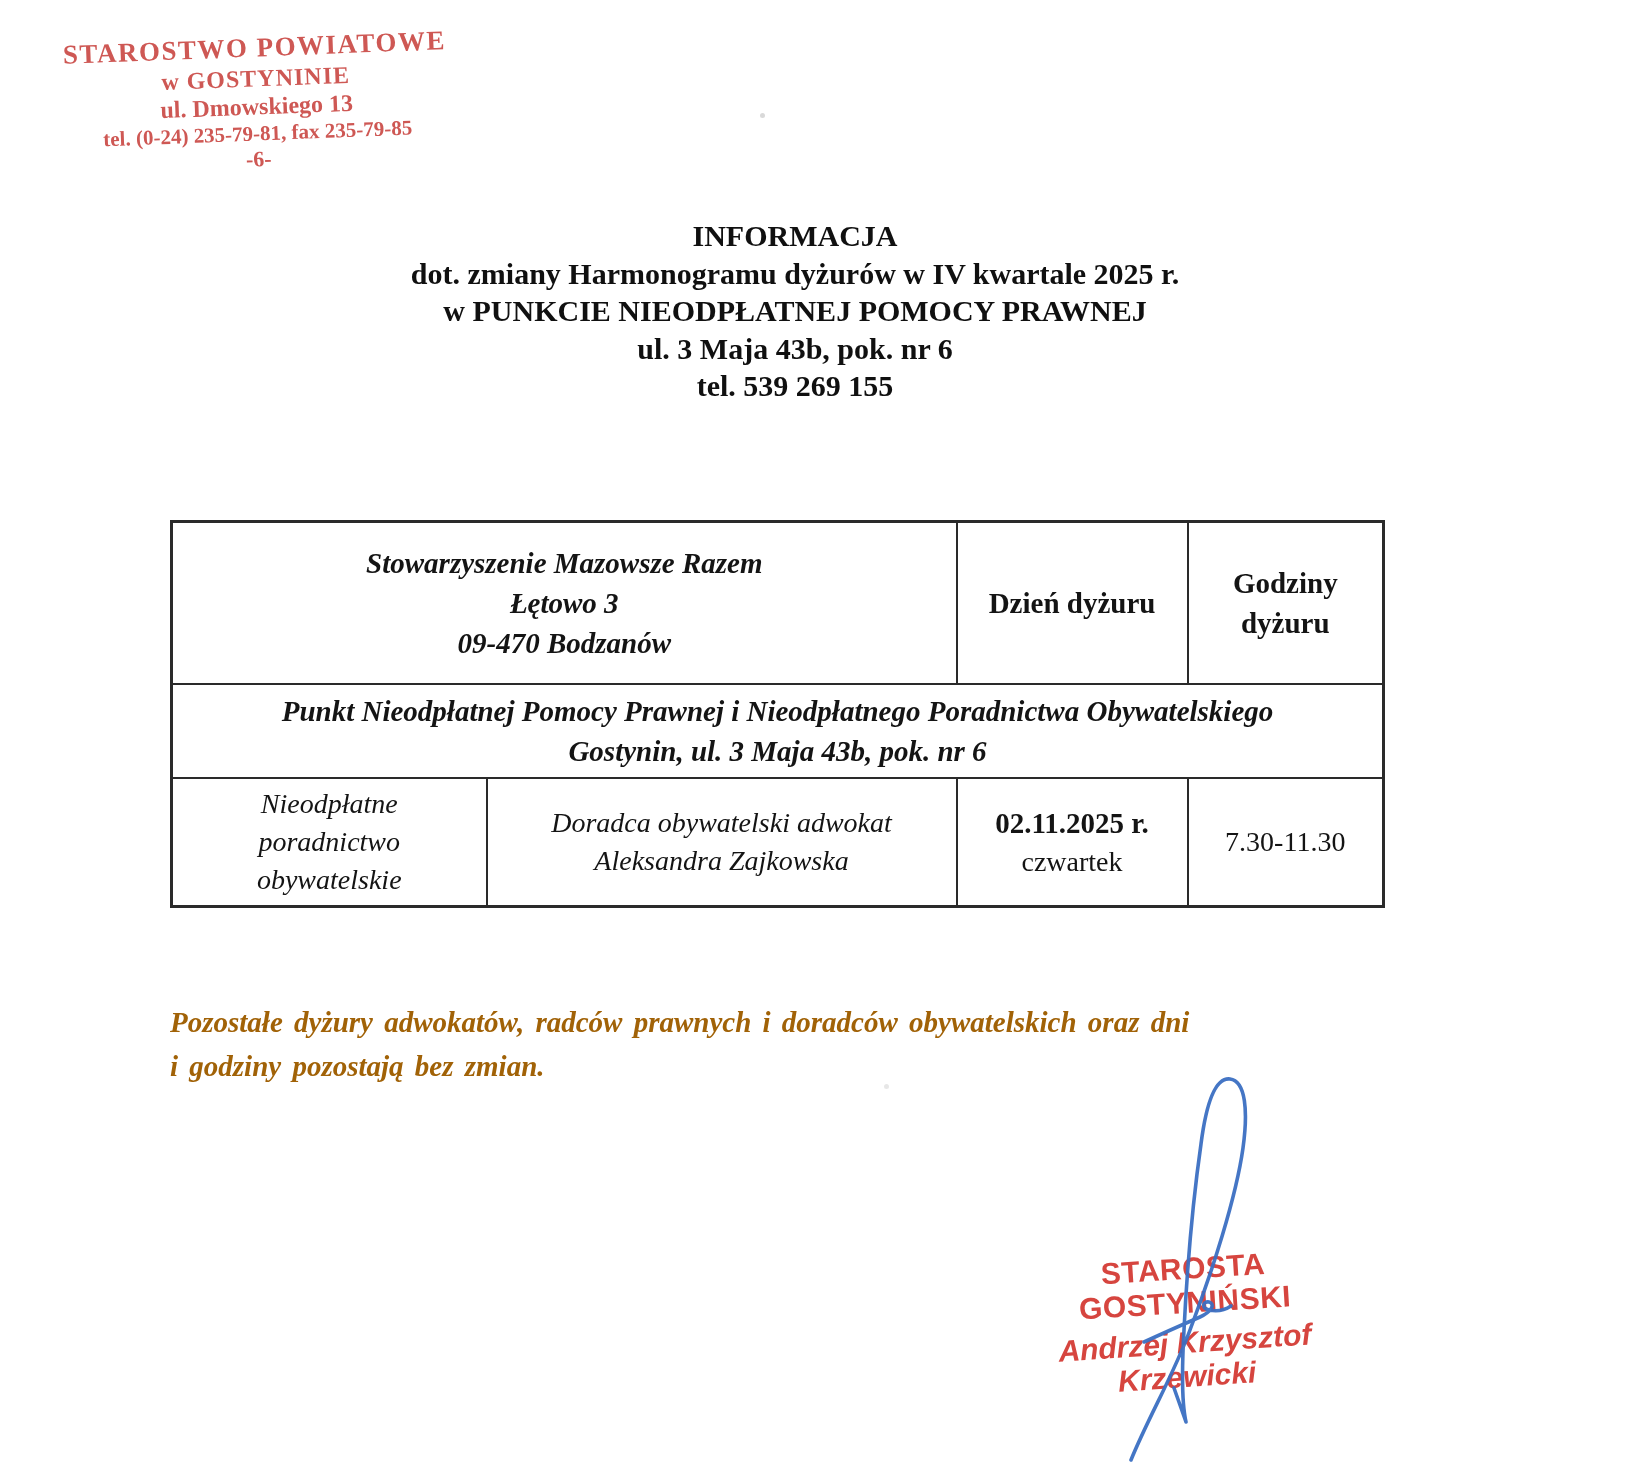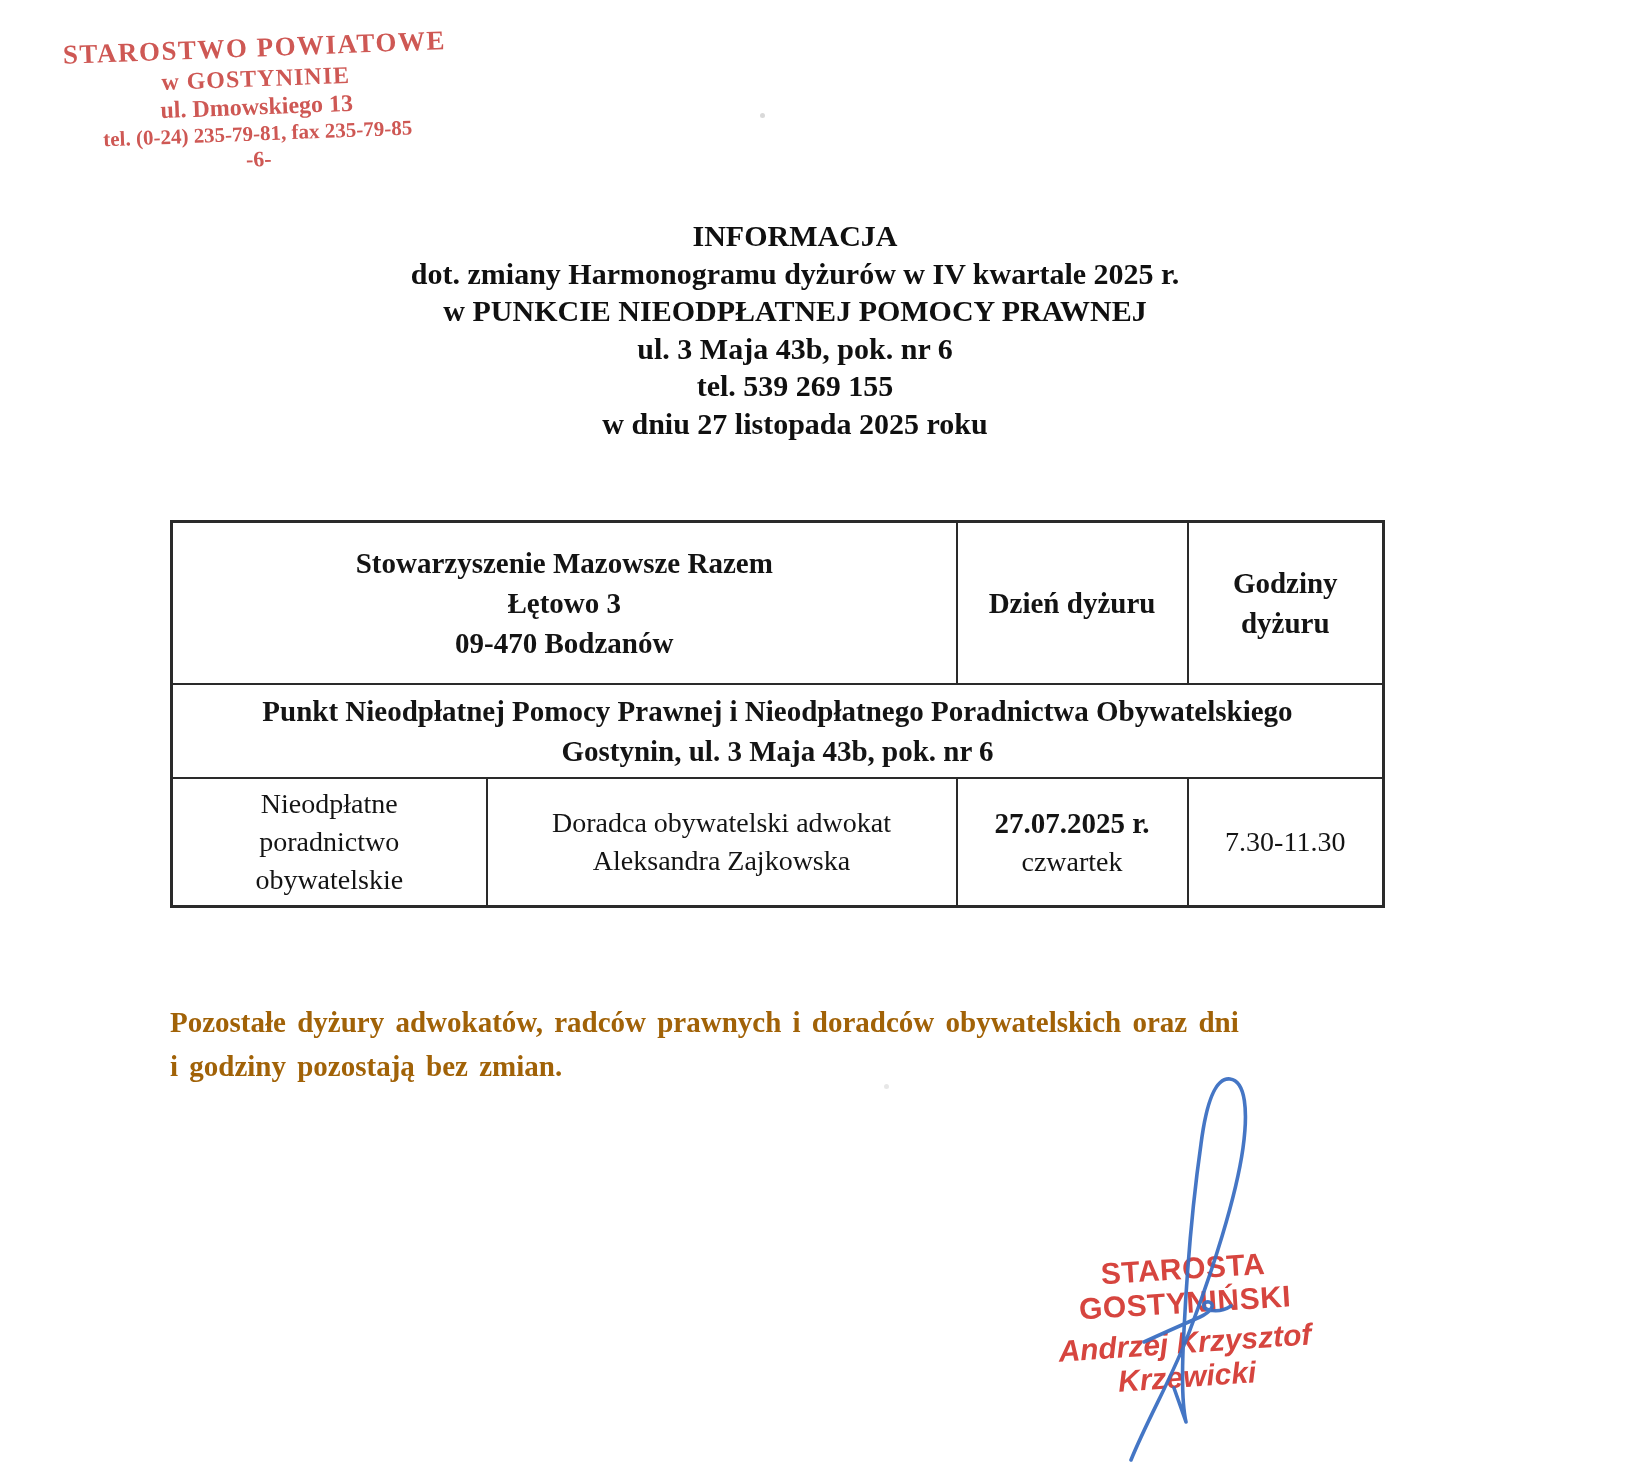--- a/index.html
+++ b/index.html
@@ -1,21 +1,21 @@
 <!DOCTYPE html>
 <html><head>
 <meta charset="utf-8">
 <style>
   html,body{margin:0;padding:0;}
   body{
     width:1651px;height:1483px;position:relative;background:#ffffff;
     font-family:"Liberation Serif", serif;color:#161616;overflow:hidden;
   }
   .abs{position:absolute;}
-  .preline{white-space:pre-line;}
+  .preline{white-space:pre-line;font-style:italic;}
 
   
   .stamp-top{
     left:58px;top:40px;width:392px;text-align:center;
     transform:rotate(-2.2deg);transform-origin:left top;
     opacity:.88;line-height:1.12;
   }
   .stamp-top .l1{font-size:27px;font-weight:bold;letter-spacing:1.5px;}
   .stamp-top .l2{font-size:24px;font-weight:bold;letter-spacing:1px;margin-top:3px;}
   .stamp-top .l3{font-size:24px;font-weight:bold;margin-top:1px;}
@@ -86,21 +86,20 @@
 
 <div class="abs speck" style="left:760px;top:113px;"></div>
 <div class="abs speck" style="left:884px;top:1084px;opacity:.35;"></div>
 
 <div class="abs title-block">
   <div>INFORMACJA</div>
   <div>dot. zmiany Harmonogramu dyżurów w IV kwartale 2025 r.</div>
   <div>w PUNKCIE NIEODPŁATNEJ POMOCY PRAWNEJ</div>
   <div>ul. 3 Maja 43b, pok. nr 6</div>
   <div>tel. 539 269 155</div>
-  <div>w dniu 27 listopada 2025 roku</div>
 </div>
 
 <table class="sched">
   <colgroup>
     <col style="width:315px">
       <col style="width:470px">
       <col style="width:231px">
       <col style="width:196px">
   </colgroup>
   <tbody>
@@ -115,21 +114,21 @@
     <td colspan="4" class="cell-bold preline">Punkt Nieodpłatnej Pomocy Prawnej i Nieodpłatnego Poradnictwa Obywatelskiego
 Gostynin, ul. 3 Maja 43b, pok. nr 6</td>
   </tr>
   <tr class="duty">
     <td class="cell-reg preline">Nieodpłatne
 poradnictwo
 obywatelskie</td>
     <td class="cell-reg preline">Doradca obywatelski adwokat
 Aleksandra Zajkowska</td>
     <td>
-      <span class="date-b">27.07.2025 r.</span>
+      <span class="date-b">02.11.2025 r.</span>
       <span class="date-r">czwartek</span>
     </td>
     <td class="cell-reg">7.30-11.30</td>
   </tr>
 </tbody>
   </table>
 
 <div class="abs note preline">Pozostałe dyżury adwokatów, radców prawnych i doradców obywatelskich oraz dni
 i godziny pozostają bez zmian.</div>
 

